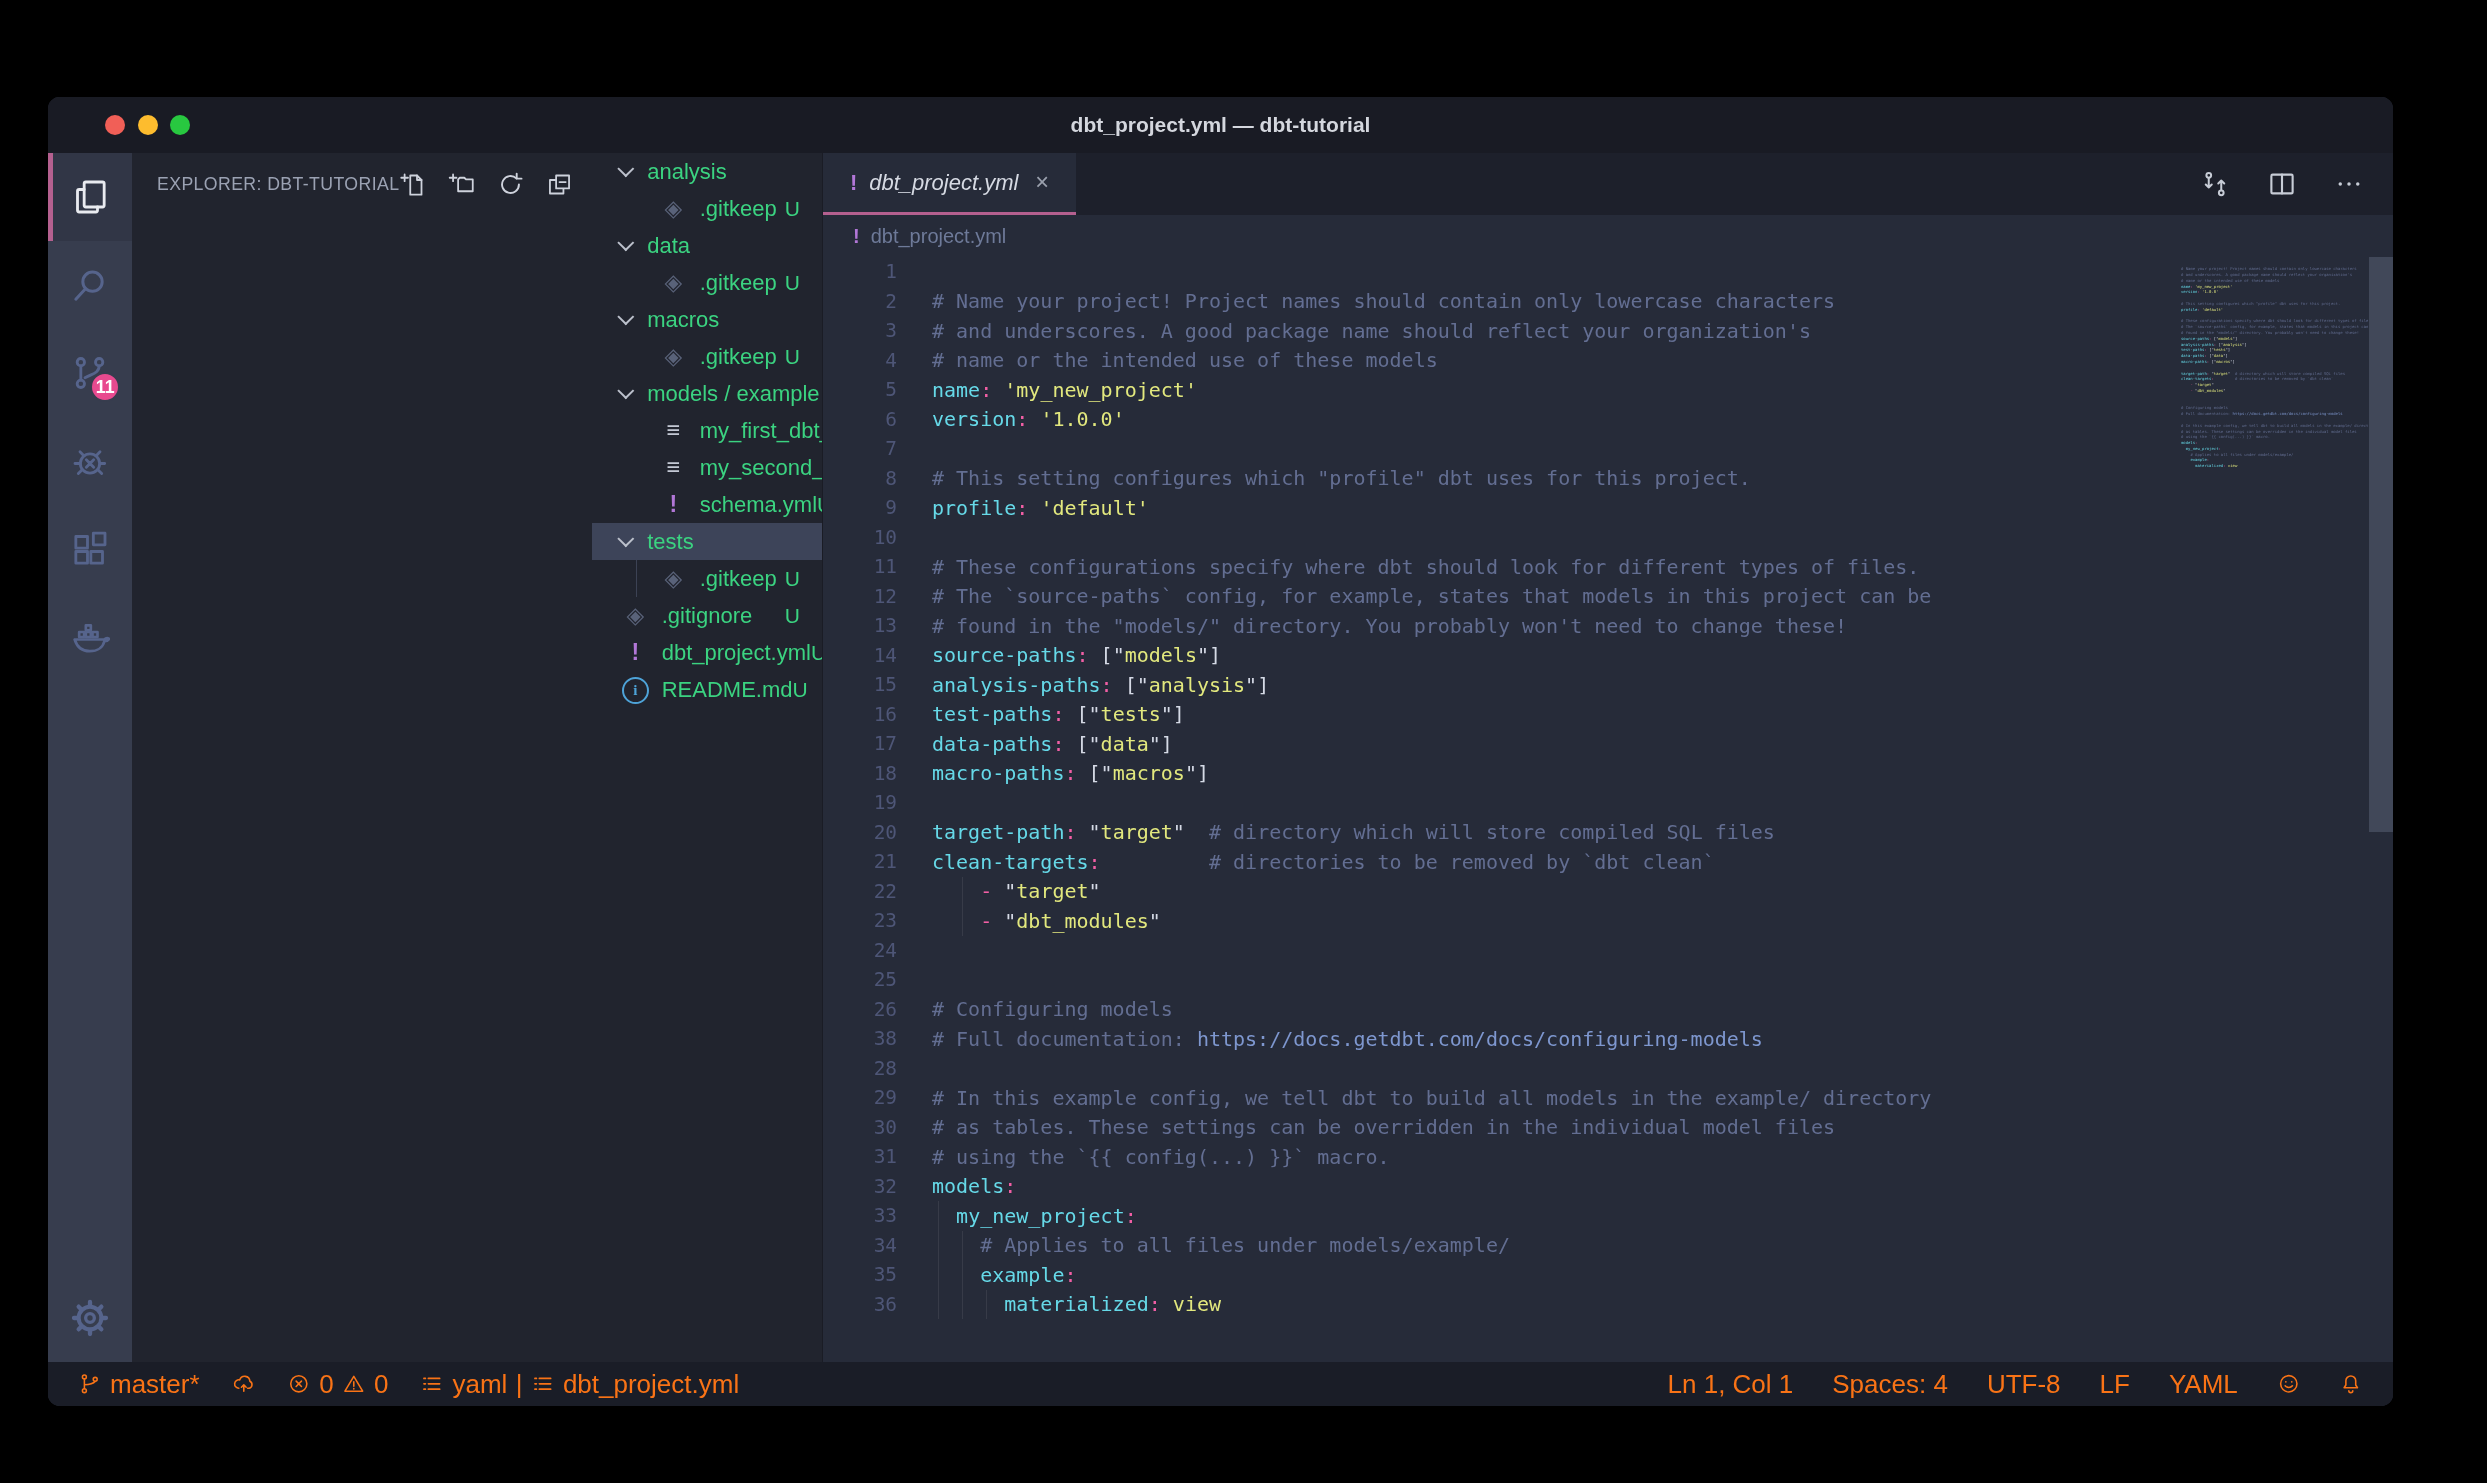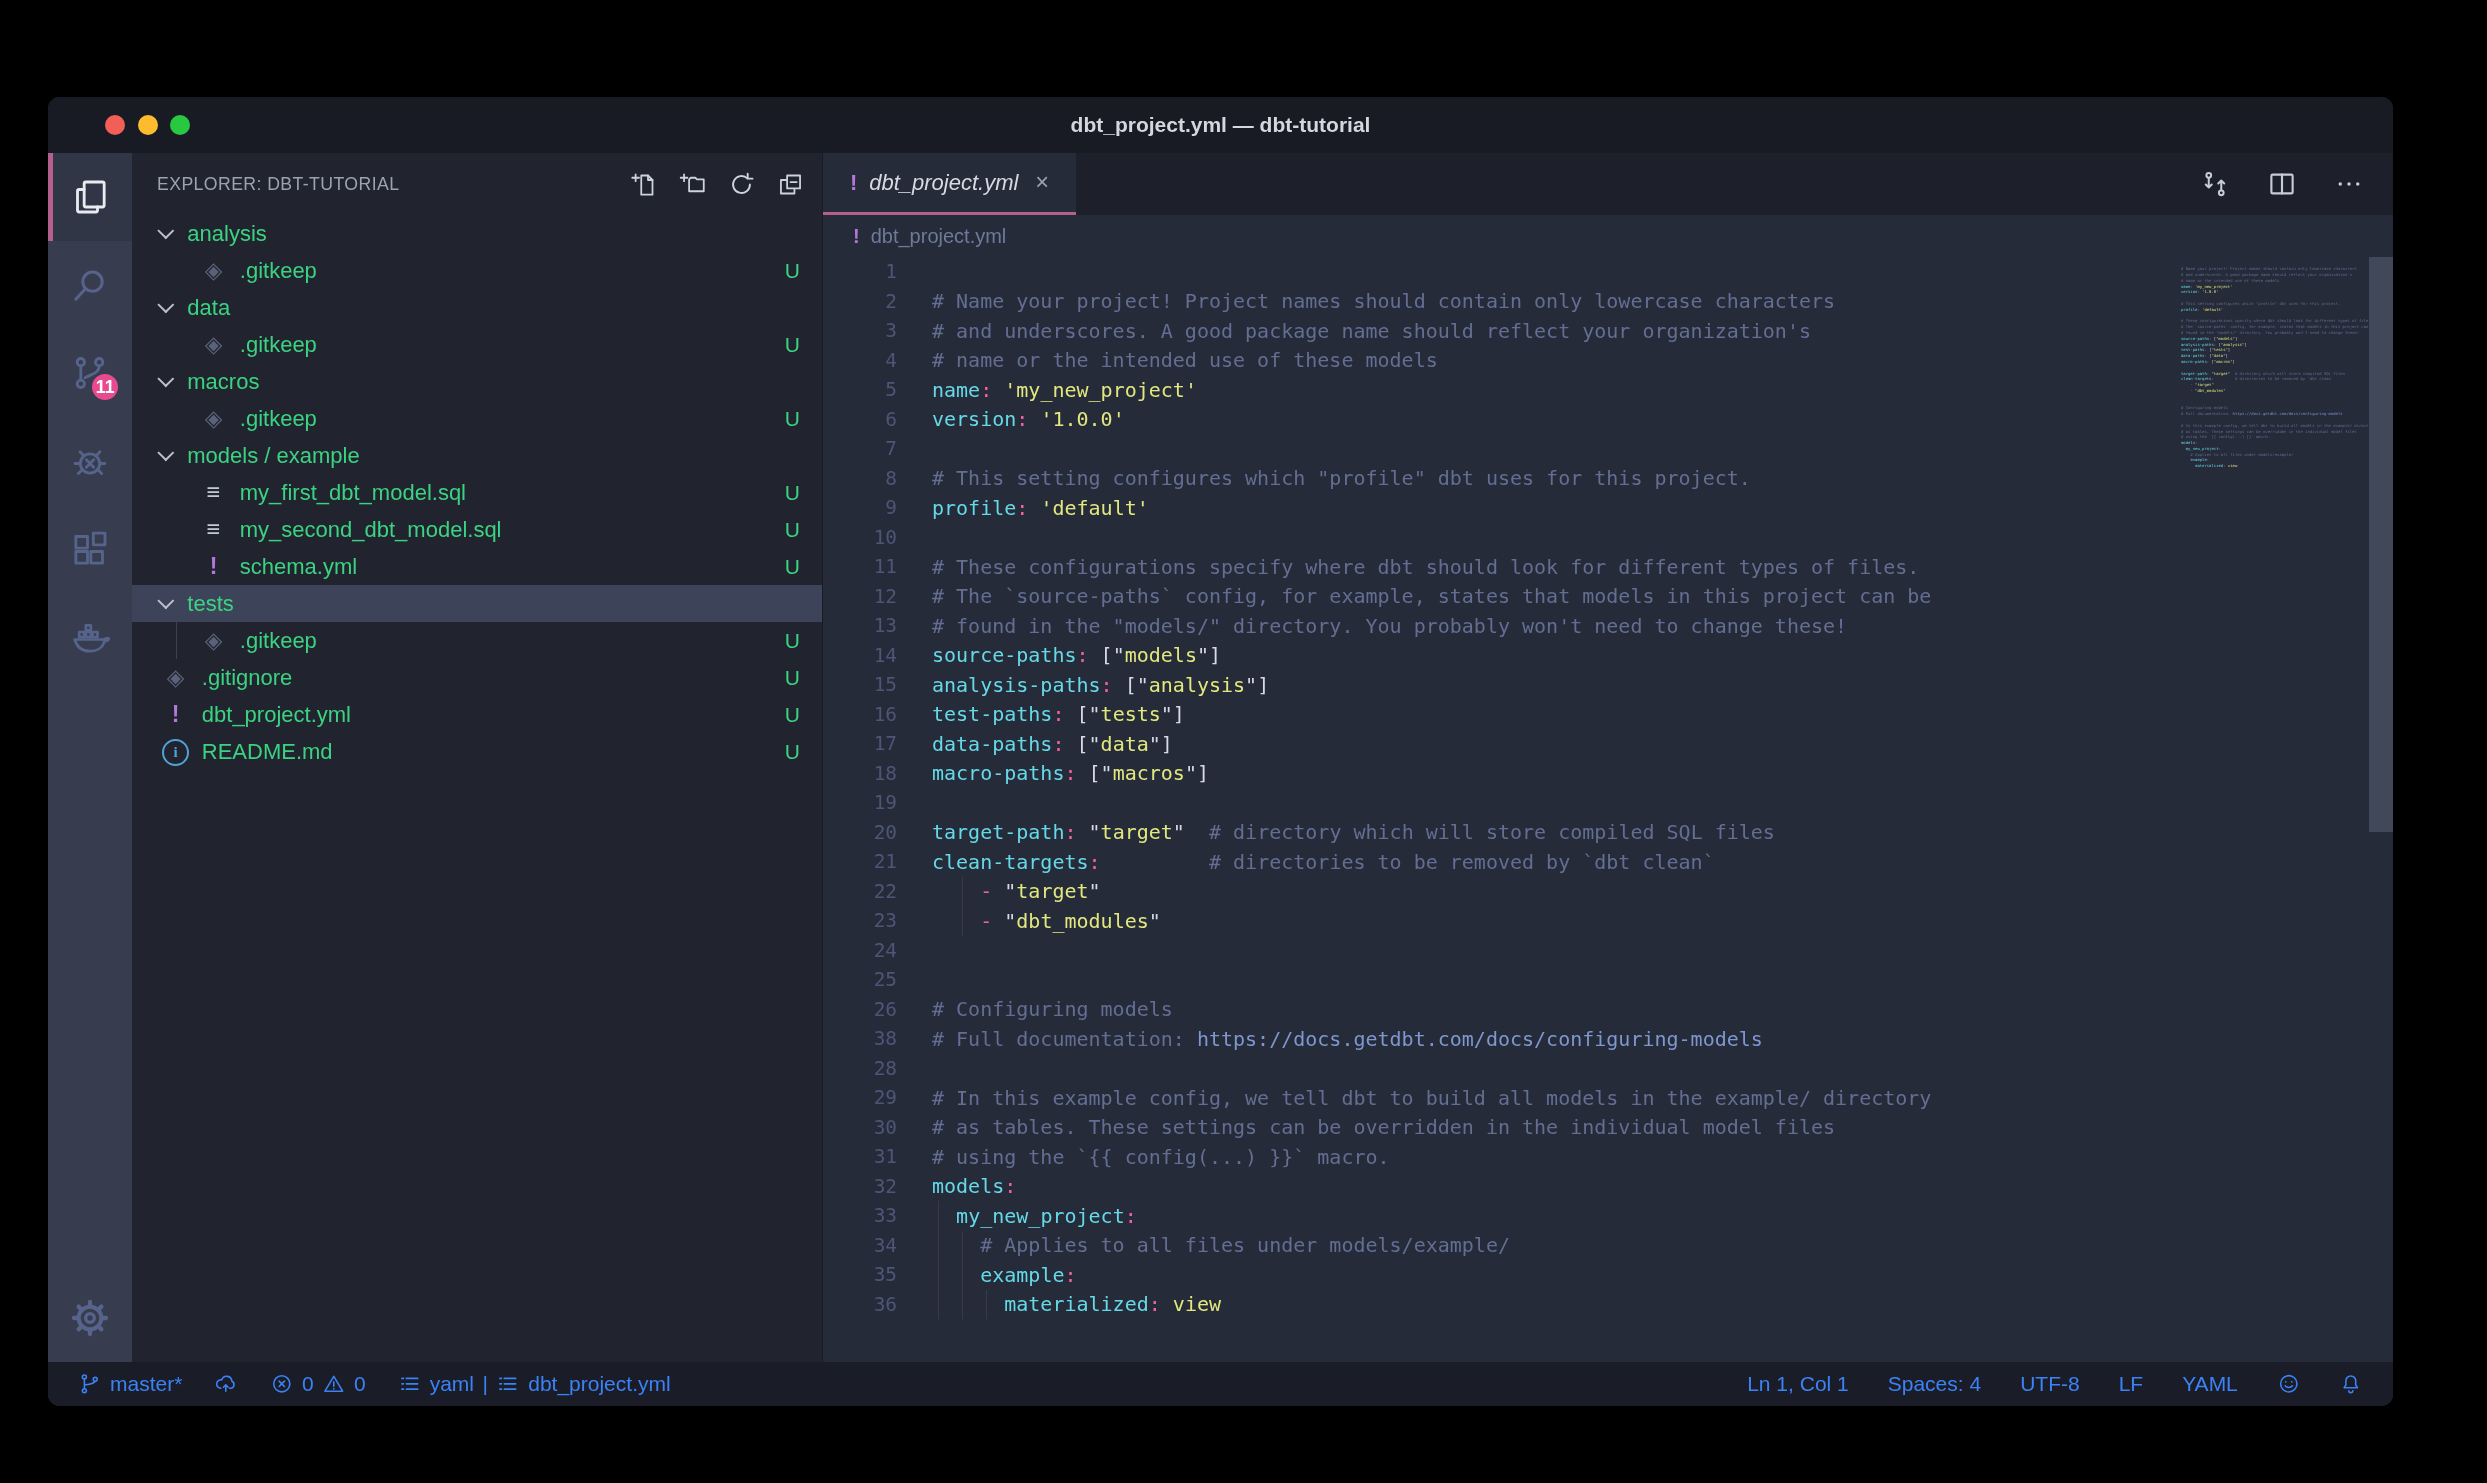--- a/index.html
+++ b/index.html
@@ -19,21 +19,21 @@
   .activitybar{width:84px;background:#373d4e;display:flex;flex-direction:column;align-items:stretch;flex:none;}
   .ab-item{height:88px;display:flex;align-items:center;justify-content:center;color:#56648c;position:relative;cursor:pointer;}
   .ab-item svg{width:40px;height:40px;}
   .ab-item.active{background:#313646;color:#e9ebf0;}
   .ab-item.active::before{content:'';position:absolute;left:0;top:0;bottom:0;width:5px;background:#b4608f;}
   .ab-badge{position:absolute;right:11.8px;bottom:15px;min-width:30px;height:30px;border-radius:15px;background:#e84a8f;
             color:#fff;font-size:17.7px;font-weight:700;display:flex;align-items:center;justify-content:center;
             border:2.5px solid #373d4e;box-sizing:border-box;padding:0 3.4px;}
   .ab-spacer{flex:1;}
   
-  .sidebar{width:690px;background:#21242e;display:flex;flex-direction:column;flex:none;border-right:0.8px solid #1a1c25;}
+  .sidebar{width:690px;background:#21242e;display:flex;flex-direction:row;flex:none;border-right:0.8px solid #1a1c25;}
   .sb-header{height:62px;display:flex;align-items:center;padding:0 18.5px 0 25px;flex:none;}
   .sb-title{color:#9ba2b3;font-size:17.7px;letter-spacing:0.4px;font-weight:400;}
   .sb-actions{margin-left:auto;display:flex;gap:22px;color:#ced2dc;}
   .sb-actions .hicon svg{width:27px;height:27px;}
   .tree{flex:1;overflow:hidden;font-size:22px;}
   .tree-row{height:37px;display:flex;align-items:center;color:#3bd381;position:relative;cursor:pointer;padding-right:22px;}
   .tree-row.selected{background:#3d4459;}
   .tree-row.guided::before{content:'';position:absolute;left:44px;top:0;bottom:0;width:1.3px;background:#3c4254;}
   .chev{width:10px;height:10px;border-left:2.1px solid #bcc1cc;border-bottom:2.1px solid #bcc1cc;
         transform:rotate(-45deg) translateY(-1.7px);margin:0 14.3px 3.4px 0;flex:none;}
@@ -72,21 +72,21 @@
   .tok.l{color:#7e97cf;}
   .guide{position:absolute;top:0;bottom:0;width:1.3px;background:rgba(255,255,255,.08);}
   
   .minimap{position:absolute;top:3.4px;right:25px;width:187px;overflow:hidden;pointer-events:none;
            font-family:"DejaVu Sans Mono",monospace;font-size:3.9px;line-height:5.8px;opacity:.95;}
   .mm-line{white-space:pre;height:5.8px;}
   .vscroll{position:absolute;top:0;right:0;width:23.6px;bottom:0;}
   .vthumb{position:absolute;top:0;left:0;right:0;height:52%;background:#474d5f;opacity:.85;}
   
   .statusbar{height:44px;background:#1a1d27;display:flex;align-items:center;padding:0 30px;gap:32px;
-             color:#3b82f6;font-size:21px;flex:none;}
+             color:#f97316;font-size:26px;flex:none;}
   .sb-item{display:flex;align-items:center;gap:8.4px;cursor:pointer;white-space:nowrap;}
   .sb-item .hicon svg{width:23.6px;height:23.6px;}
   .sb-right{margin-left:auto;display:flex;align-items:center;gap:39px;}
   .hicon{display:inline-flex;align-items:center;justify-content:center;color:inherit;}
   .hicon svg{display:block;}
 </style>
 </head>
 <body>
 
 <div class="canvas">

